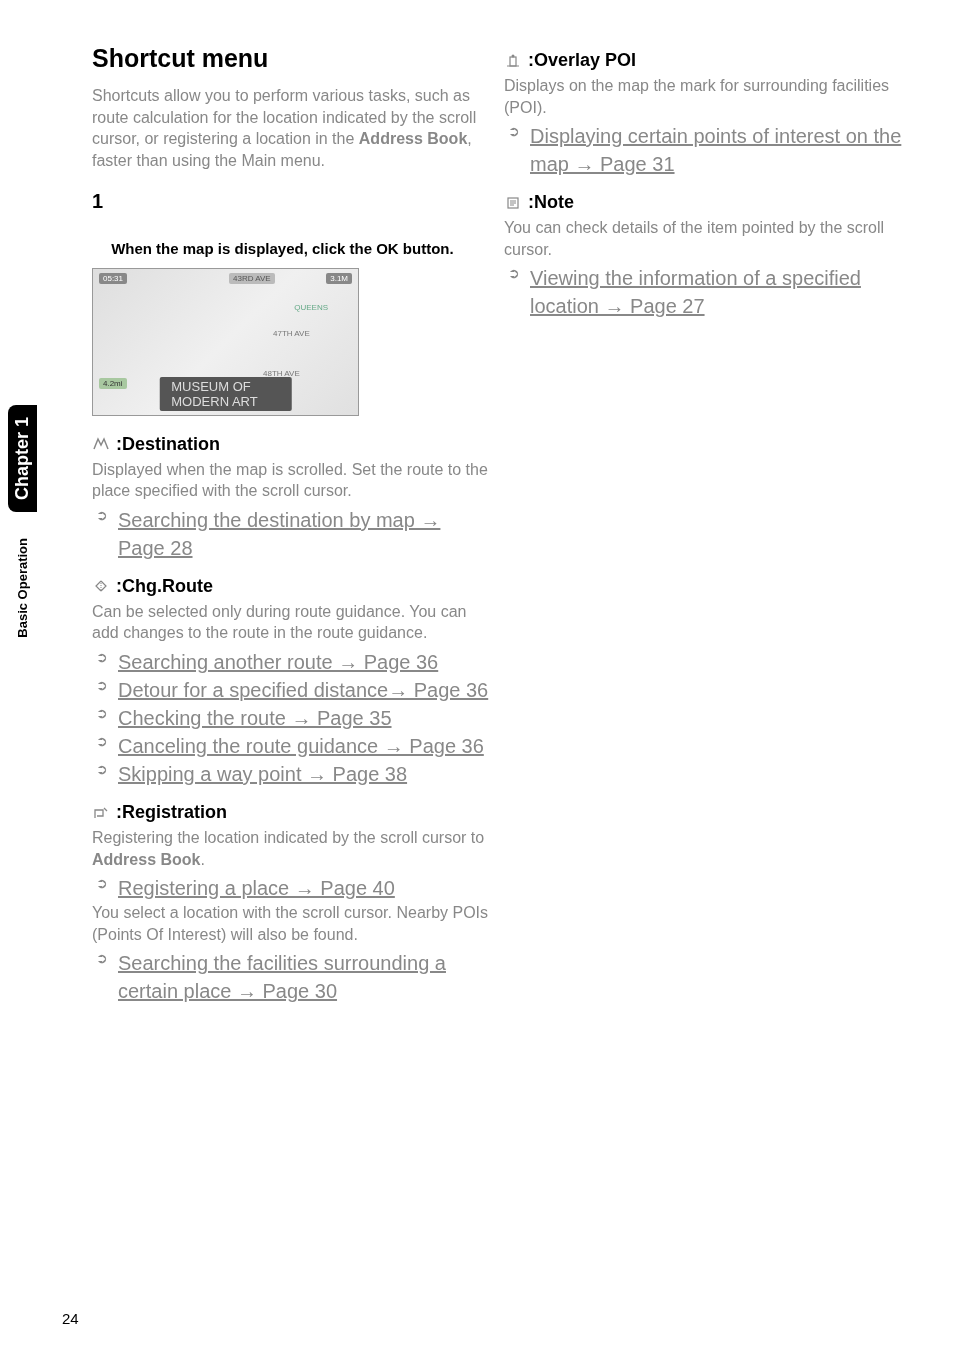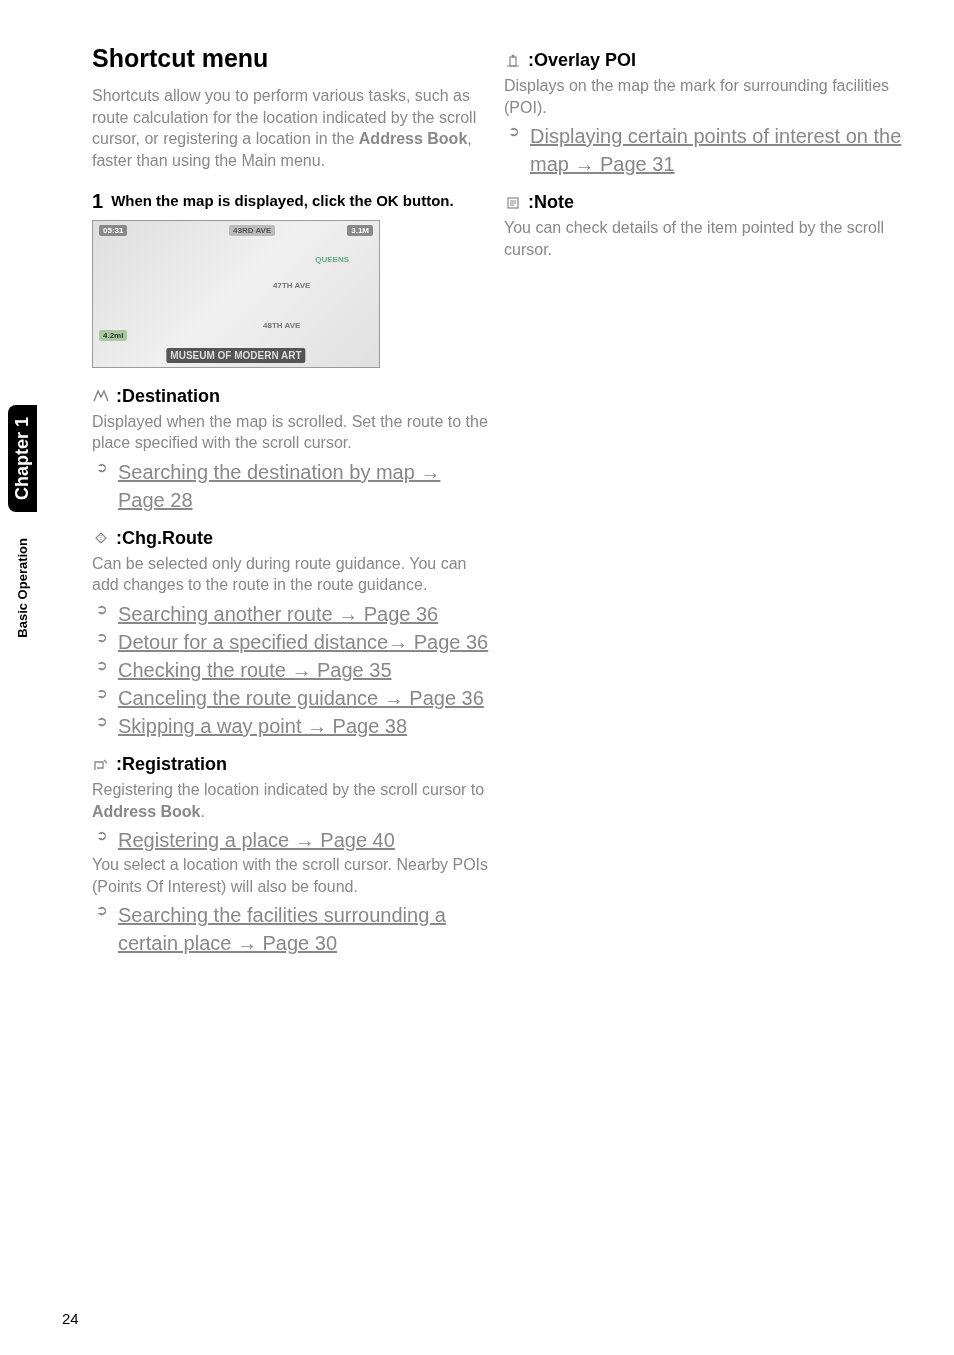--- a/index.html
+++ b/index.html
@@ -67,40 +67,40 @@
     .step-num {
       font-size: 20px;
       font-weight: bold;
       margin-right: 8px;
       line-height: 1;
     }
     .step-text {
       font-size: 15px;
       font-weight: bold;
       line-height: 1.35;
+      margin-top: 48px;
     }
     .map-img {
-      width: 288px;
+      width: 267px;
       height: 148px;
       background: linear-gradient(135deg, #dedede 0%, #f0f0f0 50%, #e0e0e0 100%);
       border: 1px solid #999;
       margin: 4px 0 18px 0;
       position: relative;
       overflow: hidden;
-      font-weight: bold;
     }
     .map-bottom-bar {
       position: absolute;
       bottom: 4px;
       left: 50%;
       transform: translateX(-50%);
       background: #555;
       color: #ddd;
-      font-size: 10px;
-      padding: 2px 4px;
+      font-size: 13px;
+      padding: 2px 12px;
       border-radius: 2px;
     }
     .map-streets {
       position: absolute;
       inset: 0;
       font-size: 8px;
       color: #777;
     }
     .map-badge {
       position: absolute;
@@ -268,15 +268,18 @@
       <svg width="18" height="14" viewBox="0 0 18 14">
           <rect x="4" y="2" width="10" height="10" stroke="#888" fill="none" stroke-width="1.2"></rect>
           <line x1="6" y1="5" x2="12" y2="5" stroke="#888"></line>
           <line x1="6" y1="7" x2="12" y2="7" stroke="#888"></line>
           <line x1="6" y1="9" x2="10" y2="9" stroke="#888"></line>
         </svg>
     </span>
     <span>:Note</span>
   </div>
   <p class="feature-desc">You can check details of the item pointed by the scroll cursor.</p>
+  <ul class="ref-list">
+    <li class="ref-item">Viewing the information of a specified location → Page 27</li>
+  </ul>
 </div>
 
 <div class="page-num">24</div>
 
 </body></html>

